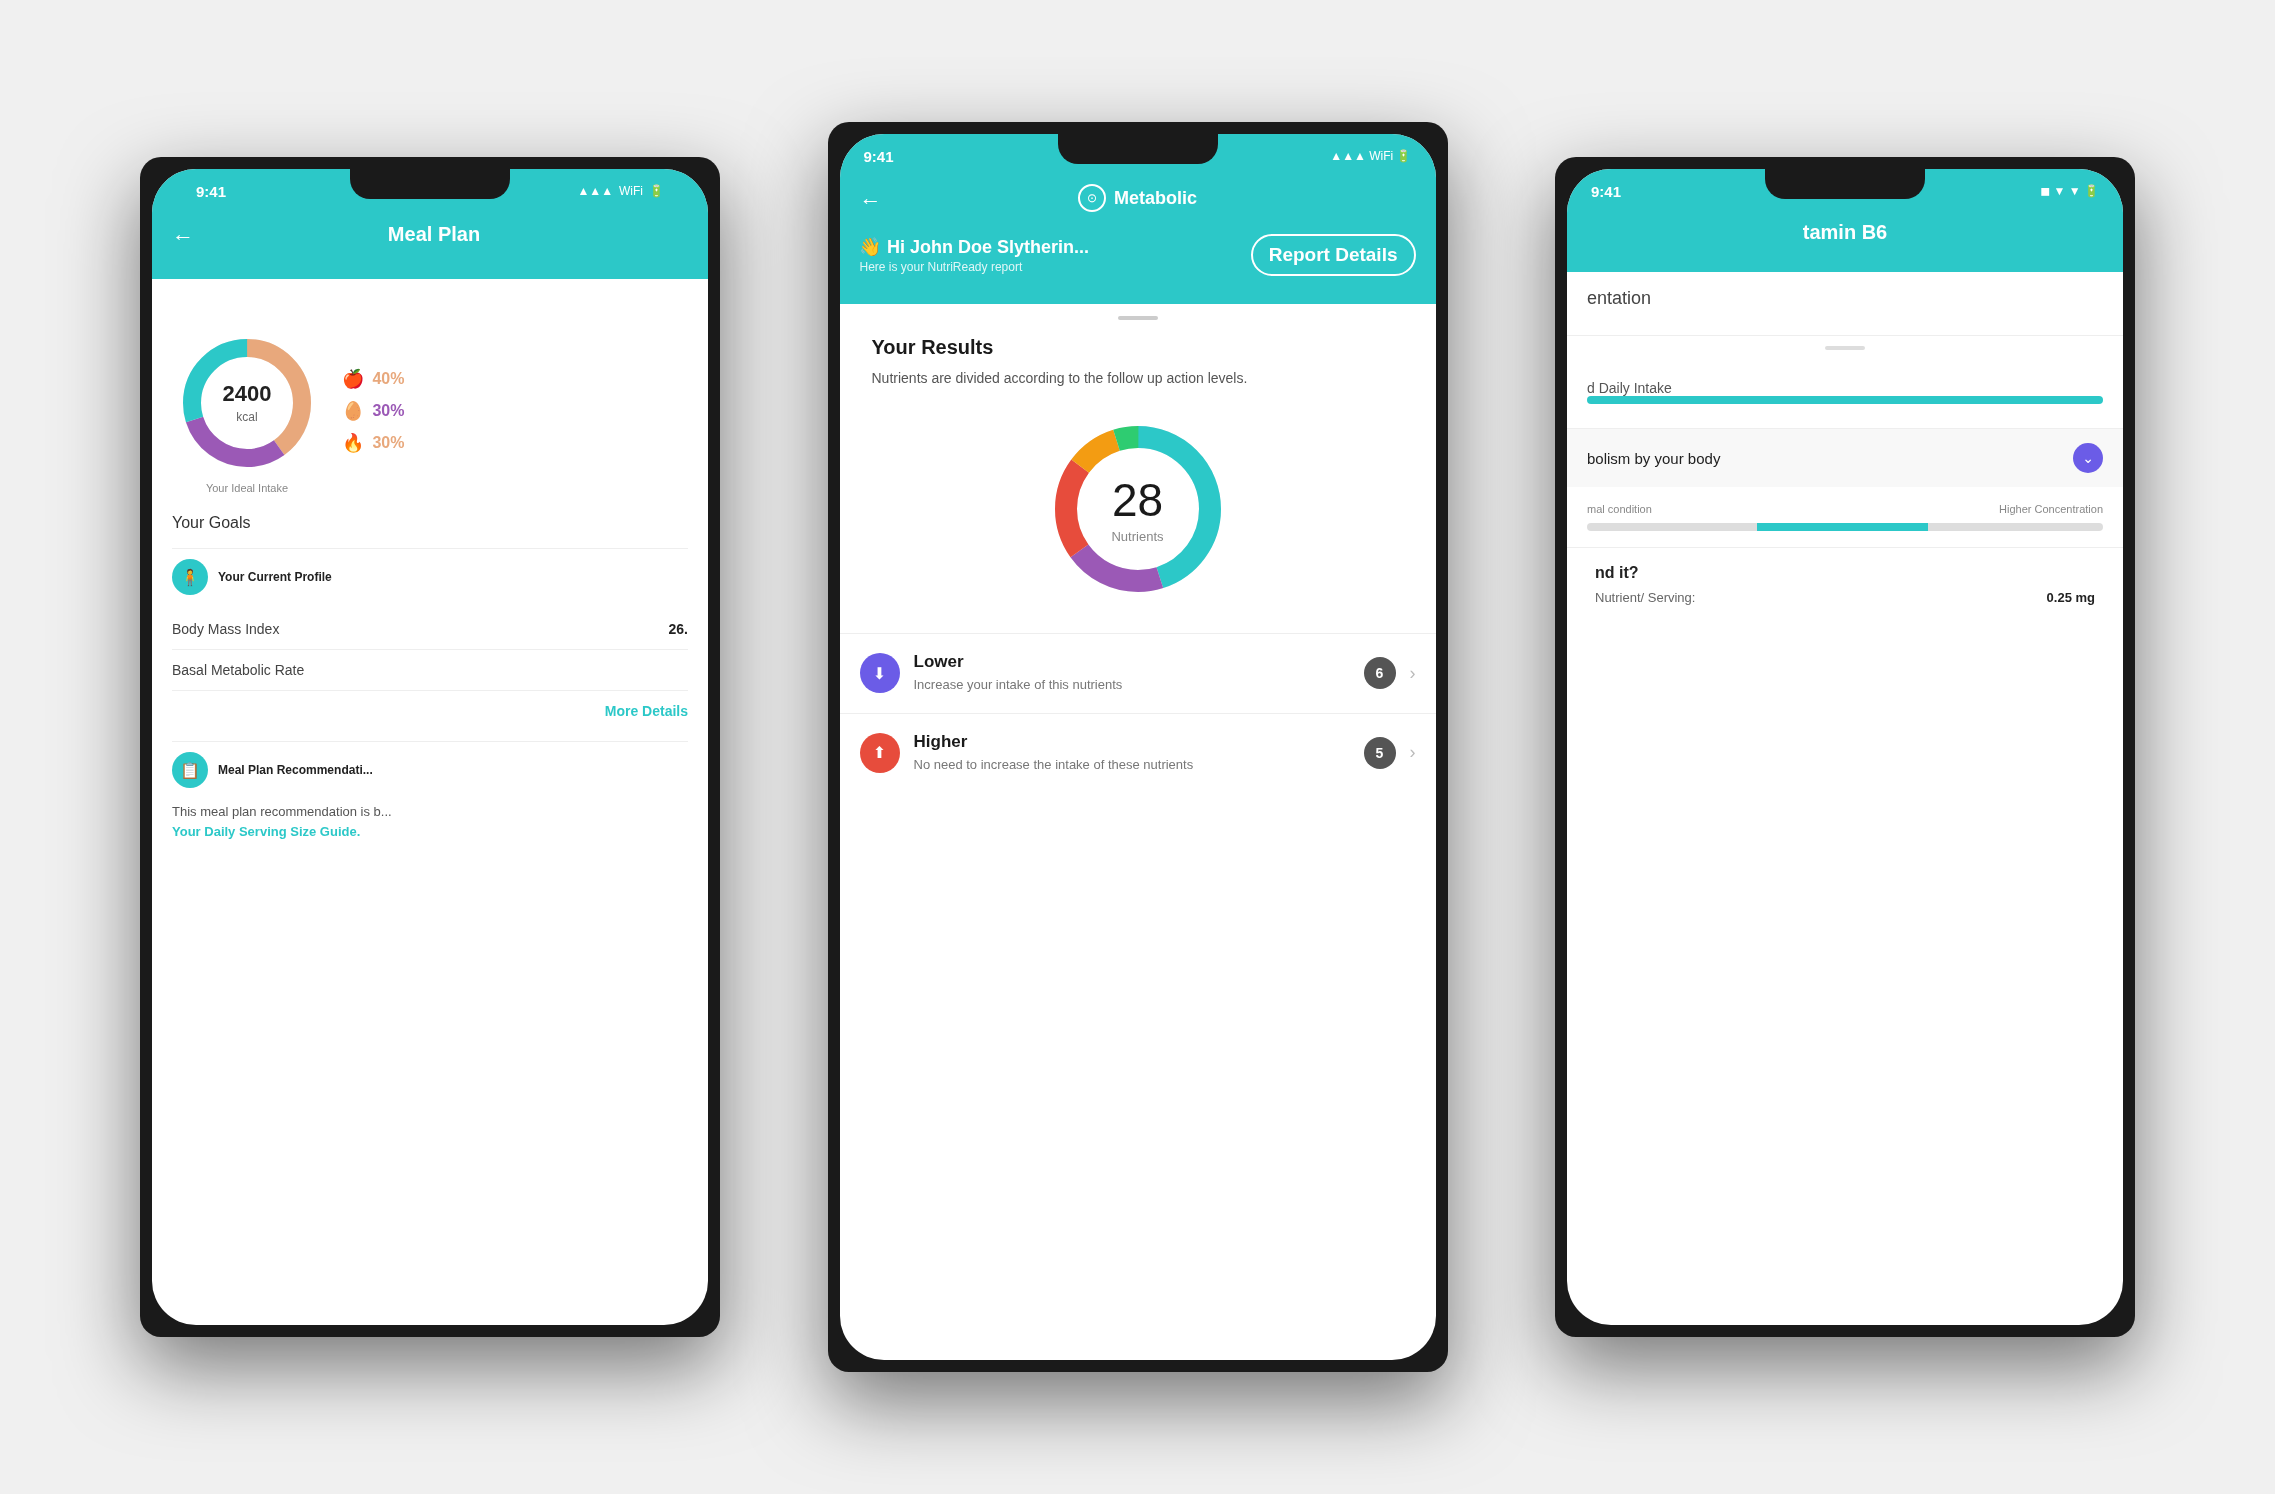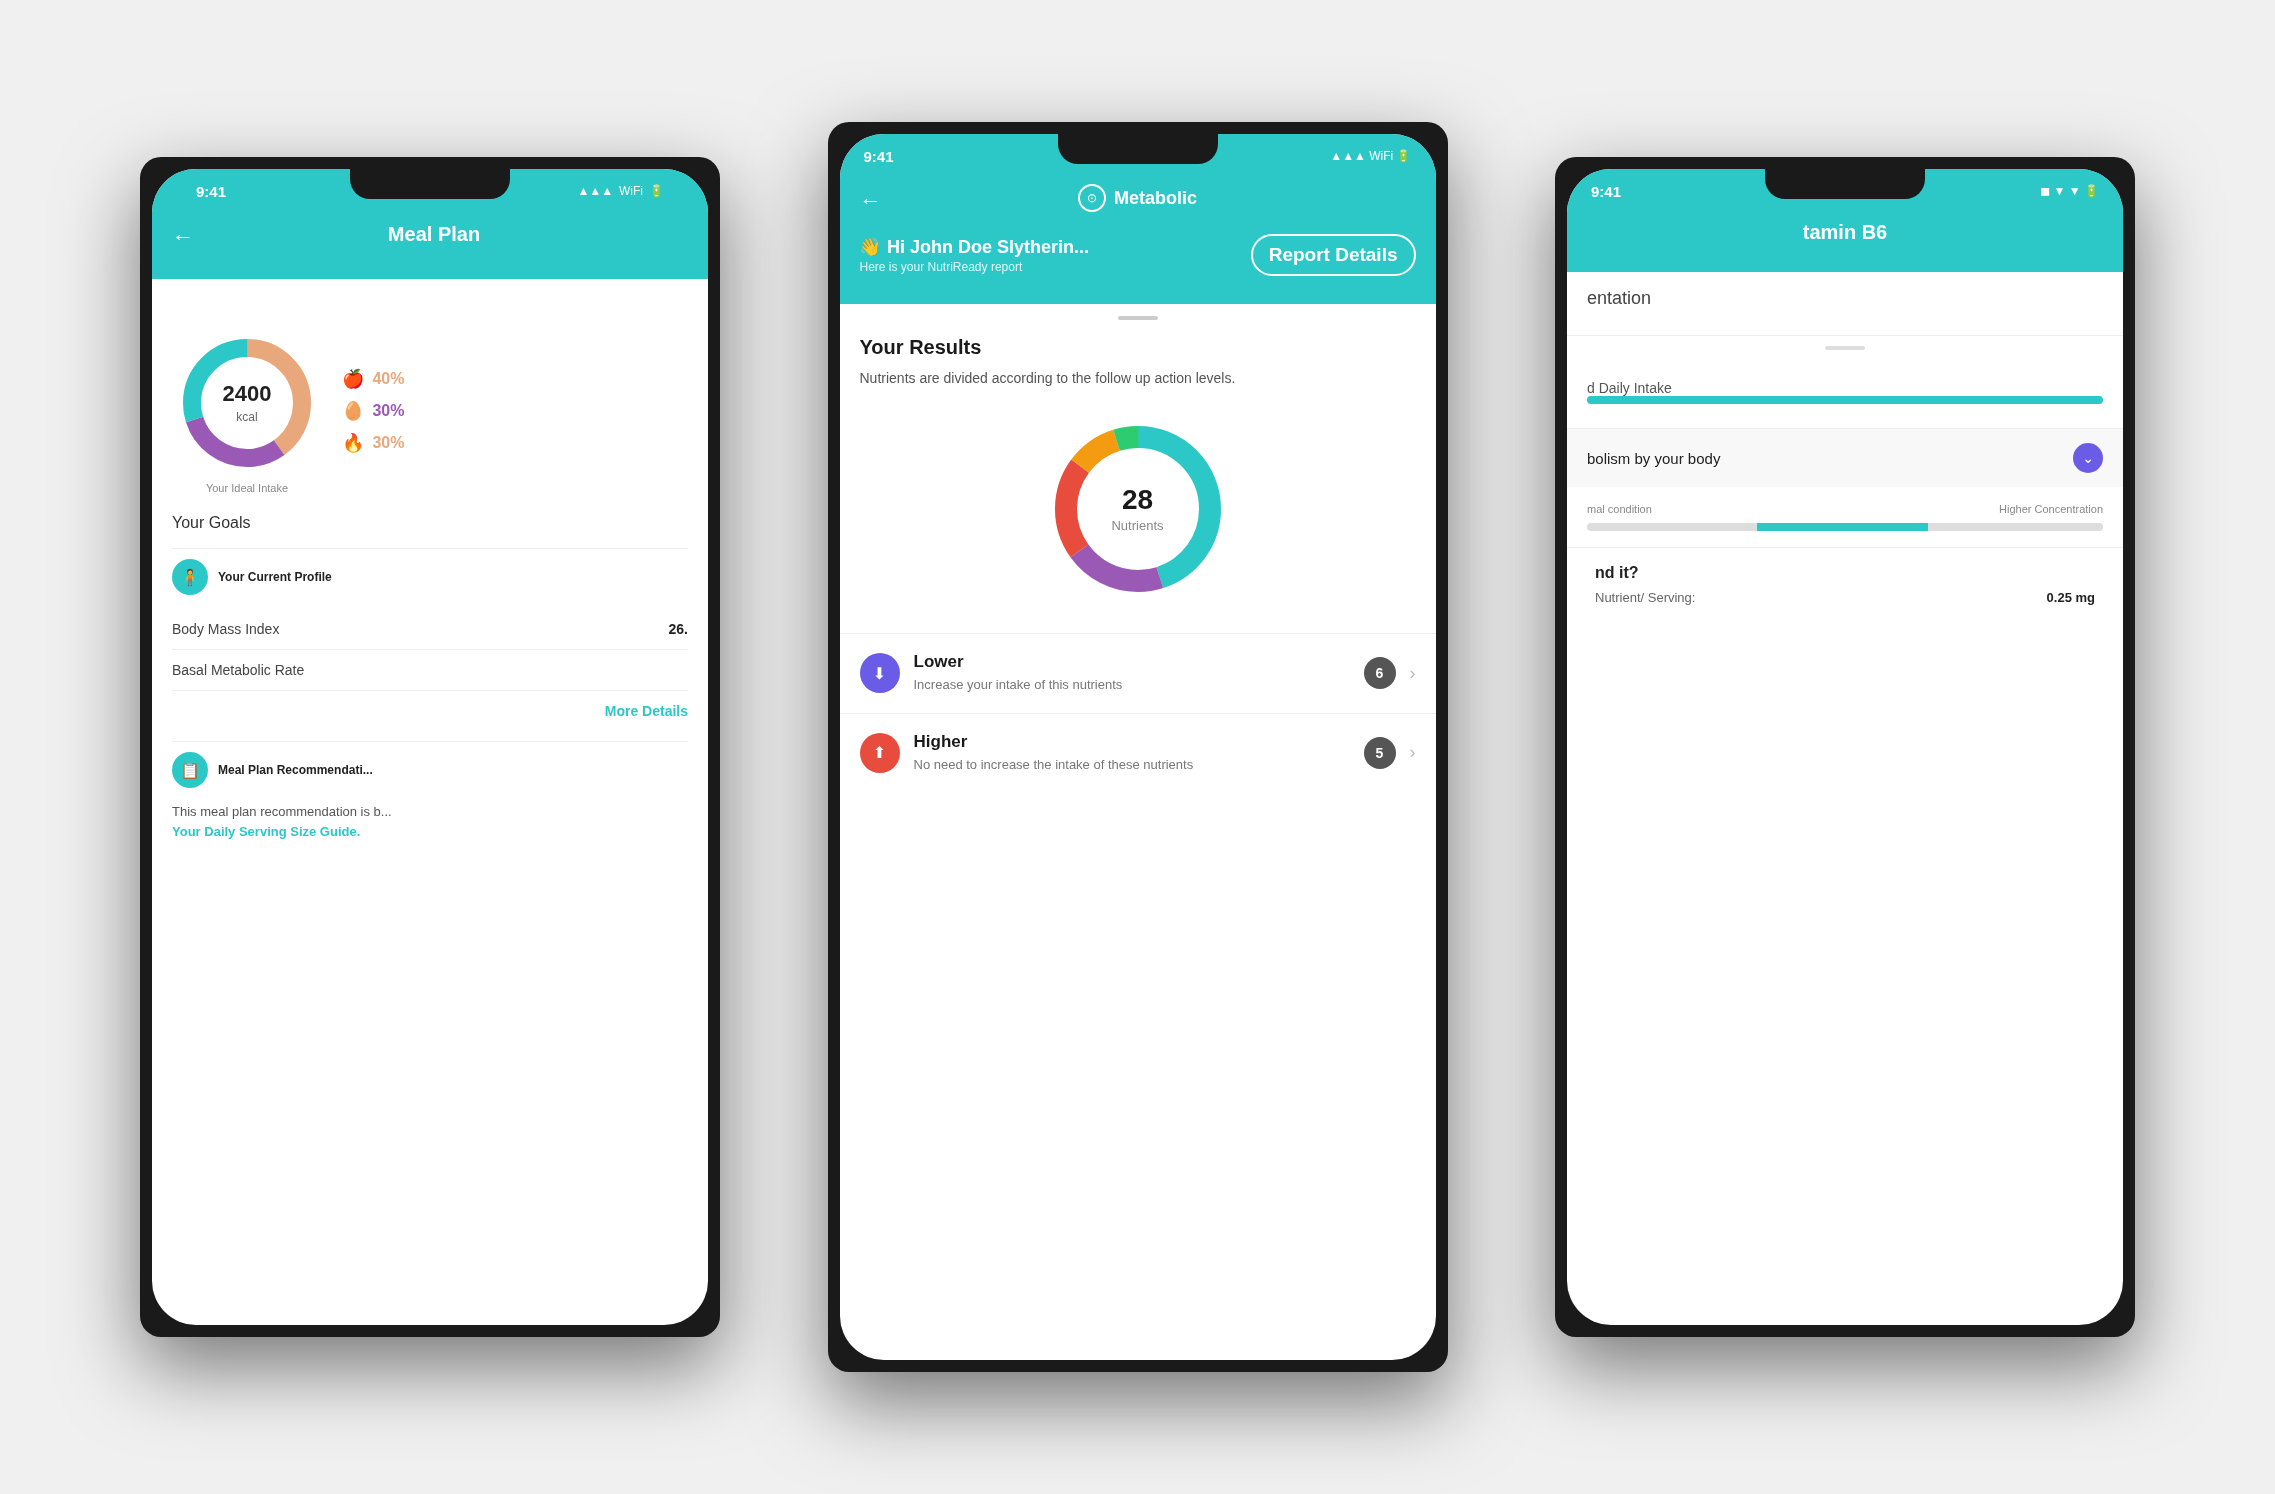--- a/index.html
+++ b/index.html
@@ -290,21 +290,21 @@
     }
 
     .scroll-indicator {
       width: 40px;
       height: 4px;
       background: #ccc;
       border-radius: 2px;
       margin: 12px auto 16px;
     }
 
-    .results-section { padding: 0 20px; }
+    .results-section { padding: 0 32px; }
     .results-title {
       font-size: 20px;
       font-weight: 700;
       color: #1a1a1a;
       margin-bottom: 8px;
     }
     .results-desc {
       font-size: 14px;
       color: #555;
       line-height: 1.6;
@@ -323,22 +323,22 @@
       height: 200px;
     }
     .nutrients-donut svg { width: 200px; height: 200px; }
     .nutrients-donut-center {
       position: absolute;
       top: 50%; left: 50%;
       transform: translate(-50%, -50%);
       text-align: center;
     }
     .nutrients-num {
-      font-size: 28px;
-      font-weight: 700;
+      font-size: 46px;
+      font-weight: 400;
       color: #1a1a1a;
       display: block;
     }
     .nutrients-label {
       font-size: 13px;
       color: #888;
     }
 
     
     .nutrient-row {

